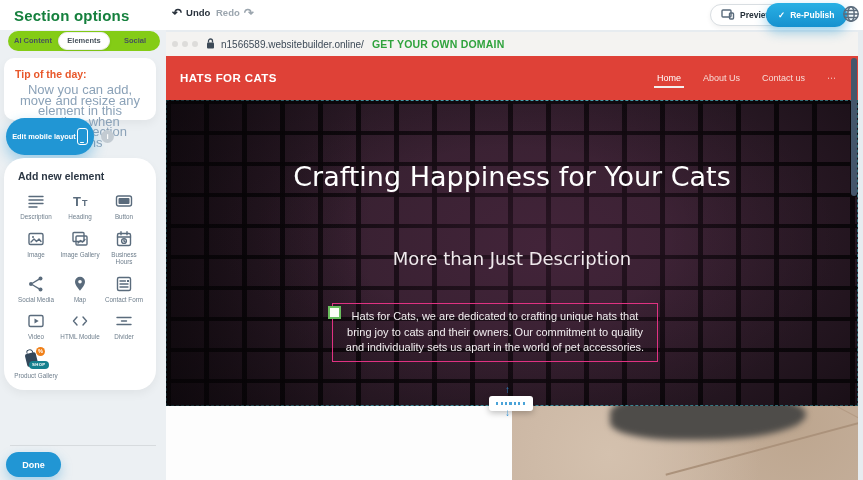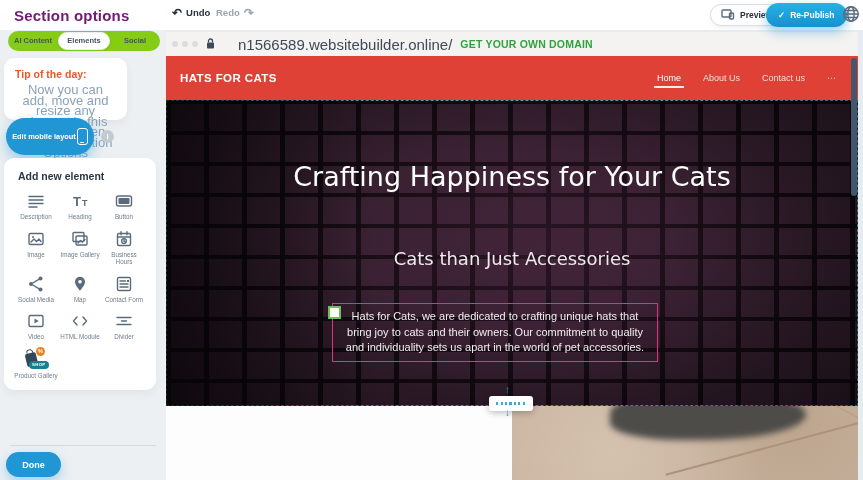--- a/index.html
+++ b/index.html
@@ -2,61 +2,61 @@
 <html><head>
 <meta charset="utf-8">
 <style>
   * { margin:0; padding:0; box-sizing:border-box; }
   html,body { width:863px; height:480px; overflow:hidden; }
   body { font-family:"Liberation Sans", sans-serif; background:#e7ecf0; position:relative; }
   .stage { position:absolute; inset:0; width:863px; height:480px; }
 
   
   .topbar { position:absolute; left:0; top:0; width:863px; height:30px; background:#fff; z-index:30; }
-  .page-title { position:absolute; left:14px; top:7px; font-size:15px; font-weight:bold; color:#701a75; letter-spacing:.2px; }
+  .page-title { position:absolute; left:14px; top:7px; font-size:15px; font-weight:bold; color:#15803d; letter-spacing:.2px; }
   .undo-btn,.redo-btn { position:absolute; top:7px; background:none; border:none; font-size:9.5px; font-weight:bold; color:#29323c; display:flex; align-items:center; gap:4px; cursor:pointer; }
   .undo-btn { left:172px; }
   .redo-btn { left:216px; color:#9ba5ae; }
   .u-icon { font-size:12px; line-height:10px; }
   .preview-btn { position:absolute; left:710px; top:4px; height:22px; padding:0 10px; border-radius:12px; border:1px solid #d9dee2; background:#fff; box-shadow:0 2px 5px rgba(0,0,0,.06); display:flex; align-items:center; gap:5px; font-size:8.5px; font-weight:bold; color:#242f39; cursor:pointer; }
   .republish-btn { position:absolute; left:766px; top:3px; height:24px; padding:0 12px; border:none; border-radius:13px; background:linear-gradient(180deg,#29b0e4,#1691cf); box-shadow:0 5px 12px rgba(30,150,210,.45); display:flex; align-items:center; gap:5px; font-size:8.5px; font-weight:bold; color:#fff; cursor:pointer; }
   .globe-wrap { position:absolute; left:842px; top:5px; width:18px; height:18px; cursor:pointer; }
 
   
   .sidebar { position:absolute; left:0; top:30px; width:166px; height:450px; background:#ecf0f3; z-index:20; }
   .tabbar { position:absolute; left:8px; top:1px; width:152px; height:20px; background:#84cc16; border-radius:12px; display:flex; align-items:center; }
   .tab { flex:1; text-align:center; font-size:7.5px; font-weight:bold; color:#47525c; height:18px; line-height:18px; border-radius:11px; cursor:pointer; background:none; border:none; }
   .tab.active { background:#fff; box-shadow:0 1px 3px rgba(0,0,0,.08); border:1px solid #eceeef; line-height:16px; }
-  .tip-card { position:absolute; left:4px; top:28px; width:123px; height:62px; background:#fff; border-radius:10px; box-shadow:0 4px 10px rgba(0,0,0,.05); padding:10px 11px; }
+  .tip-card { position:absolute; left:4px; top:28px; width:152px; height:62px; background:#fff; border-radius:10px; box-shadow:0 4px 10px rgba(0,0,0,.05); padding:10px 11px; }
   .tip-title { font-size:10.5px; font-weight:bold; color:#e8582b; margin-bottom:5px; }
   .tip-body { font-size:13px; line-height:10.5px; color:#8ba2b8;text-align:center; }
   .edit-mobile { position:absolute; left:6px; top:88px; width:88px; height:37px; border:none; border-radius:22px; background:#2196d4; box-shadow:0 6px 14px rgba(33,150,212,.4); color:#fff; font-size:7.4px; font-weight:bold; display:flex; align-items:center; justify-content:center; gap:1px; cursor:pointer; }
   .phone-ico { width:11px; height:17px; border:1.5px solid #fff; border-radius:3px; position:relative; flex:none; }
   .phone-ico::after { content:""; position:absolute; left:50%; bottom:1px; width:4px; height:1.5px; background:#fff; transform:translateX(-50%); border-radius:1px; }
   .info-ico { position:absolute; left:101px; top:100px; width:13px; height:13px; border-radius:50%; background:#c3cbd2; color:#fff; font-size:8px; font-weight:bold; text-align:center; line-height:13px; cursor:pointer; }
-  .add-card { position:absolute; left:4px; top:128px; width:152px; height:232px; background:#fff; border-radius:10px; box-shadow:0 4px 10px rgba(0,0,0,.05); padding:12px 8px 8px 10px; }
+  .add-card { position:absolute; left:4px; top:128px; width:152px; height:232px; background:#fff; border-radius:20px; box-shadow:0 4px 10px rgba(0,0,0,.05); padding:12px 8px 8px 10px; }
   .add-title { font-size:10.5px; font-weight:600; color:#2c3744; margin-bottom:10px; padding-left:4px; }
   .el-grid { display:grid; grid-template-columns:repeat(3,44px); row-gap:9px; }
   .el-cell { display:flex; flex-direction:column; align-items:center; gap:3px; cursor:pointer; }
   .el-cell svg { display:block; }
   .el-label { font-size:6.3px; line-height:7.5px; color:#6e7e8c; text-align:center; }
   .pg-icon { position:relative; width:22px; height:19px; }
   .pg-bag { position:absolute; left:1px; top:3px; width:11px; height:13px; background:#33475a; border-radius:2px; transform:rotate(-14deg); }
   .pg-bag::before { content:""; position:absolute; left:2px; top:-4px; width:5px; height:5px; border:1.4px solid #33475a; border-bottom:none; border-radius:4px 4px 0 0; }
   .pg-badge { position:absolute; right:2px; top:-3px; width:9px; height:9px; border-radius:50%; background:#f08019; color:#fff; font-size:5.5px; font-weight:bold; text-align:center; line-height:9px; }
   .pg-shop { position:absolute; right:-2px; bottom:0; background:#15808e; color:#fff; font-size:4.3px; font-weight:bold; padding:1.5px 3.5px; border-radius:5px; letter-spacing:.3px; }
   .side-divider { position:absolute; left:10px; top:415px; width:146px; height:1px; background:#d7dbde; }
   .done-btn { position:absolute; left:6px; top:422px; width:55px; height:25px; border:none; border-radius:14px; background:#2196d4; box-shadow:0 5px 12px rgba(33,150,212,.35); color:#fff; font-size:9px; font-weight:bold; cursor:pointer; }
 
   
   .browserbar { position:absolute; left:166px; top:32px; width:692px; height:24px; background:#f4f3f1; display:flex; align-items:center; z-index:10; }
   .dots { display:flex; gap:4px; margin-left:6px; }
   .dot { width:6px; height:6px; border-radius:50%; background:#dddcda; }
   .lock { margin-left:8px; }
-  .url-text { margin-left:23px; font-size:15px; color:#3d4a57; }
+  .url-text { margin-left:6px; font-size:10px; color:#3d4a57; }
   .domain-cta { margin-left:8px; font-size:10.5px; font-weight:bold; color:#2fa33c; letter-spacing:.2px; cursor:pointer; }
 
   .site-header { position:absolute; left:166px; top:56px; width:692px; height:44px; background:#df4137; display:flex; align-items:center; z-index:5; }
   .site-logo { margin-left:14px; font-family:"Liberation Sans", sans-serif; font-stretch:condensed; font-size:11.5px; font-weight:bold; color:#fff; letter-spacing:.4px; }
   .site-nav { position:absolute; right:22px; top:0; height:100%; display:flex; align-items:center; gap:22px; }
   .nav-item { font-size:9px; color:#f7ddd8; cursor:pointer; position:relative; padding:6px 0; }
   .nav-item.active { color:#fff;margin-left:20px; }
   .nav-item.active::after { content:""; position:absolute; left:-3px; right:-3px; bottom:1px; height:2px; background:#f3efee; }
 
   .hero { position:absolute; left:166px; top:100px; width:692px; height:306px; background-color:#181019;
@@ -306,21 +306,21 @@
     <nav class="site-nav">
       <span class="nav-item active">Home</span>
       <span class="nav-item">About Us</span>
       <span class="nav-item">Contact us</span>
       <span class="nav-item">⋯</span>
     </nav>
   </div>
 
   <div class="hero">
     <div class="hero-heading">Crafting Happiness for Your Cats</div>
-    <div class="hero-sub">Cats than Just Accessories</div>
+    <div class="hero-sub">More than Just Description</div>
     <div class="para-box">
       <span class="el-handle"></span>
       <div class="para-text">Hats for Cats, we are dedicated to crafting unique hats that bring joy to cats and their owners. Our commitment to quality and individuality sets us apart in the world of pet accessories.</div>
     </div>
   </div>
 
   <span class="arrow-up">↑</span>
   <div class="resize-pill"></div>
   <span class="arrow-down">↓</span>
 

